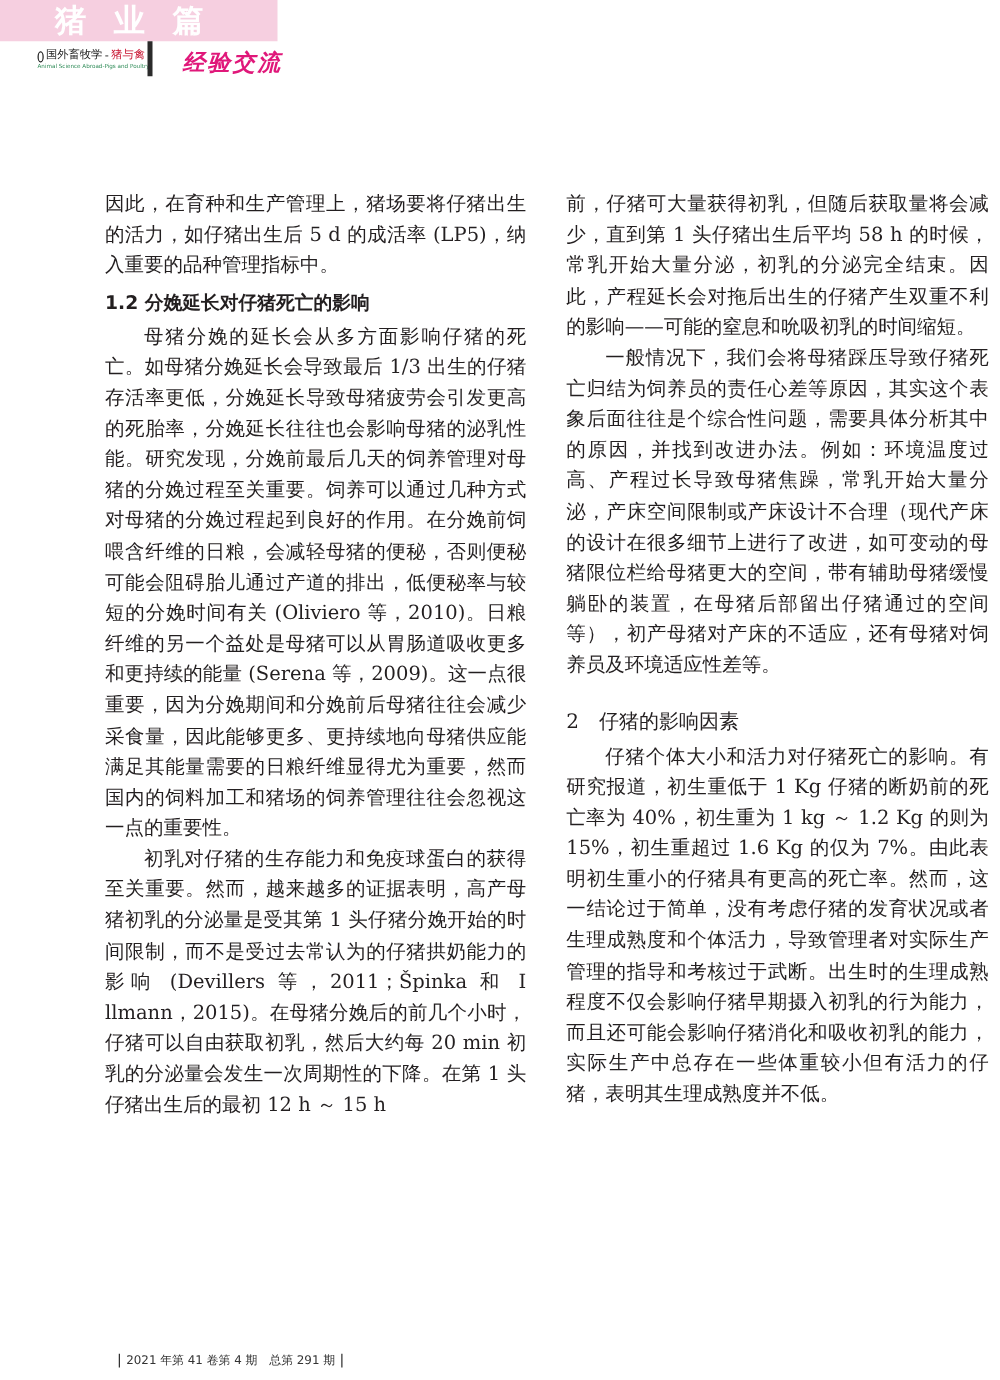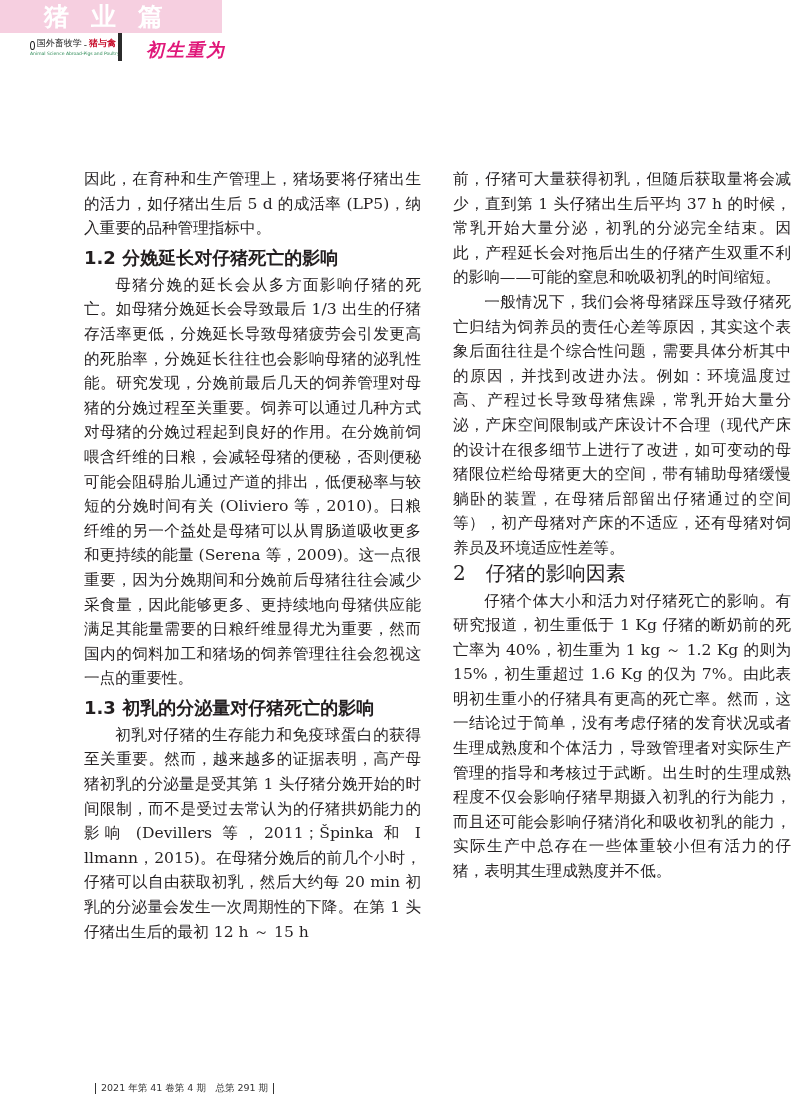--- a/index.html
+++ b/index.html
@@ -21,48 +21,48 @@
   .vbar {
     position: absolute; left: 118px; top: 33px; width: 4px; height: 28px; background: #2b2b2b;
   }
   .logo {
     position: absolute; left: 30px; top: 37px; width: 86px; height: 22px;
   }
   .logo-cn {
     font-family: "DejaVu Sans", sans-serif; font-size: 9px; color: #222; white-space: nowrap;
     display: flex; align-items: flex-end; gap: 2px;
   }
-  .logo-cn .brand { color: #c8102e; font-weight: bold; }
+  .logo-cn .brand { color: #c8102e; font-weight: normal; }
   .logo-emblem {
     display: inline-block; width: 9px; height: 9px; border-radius: 50%;
     border: 1px solid #222; box-sizing: border-box; position: relative;
   }
   .logo-en {
     font-family: "DejaVu Sans", sans-serif; font-size: 4.5px; color: #2e8b57; white-space: nowrap;
     margin-top: 1px;
   }
   .section-tag {
     position: absolute; left: 146px; top: 38px; color: #e0187a;
     font-family: "DejaVu Serif", serif; font-weight: bold; font-size: 18px; letter-spacing: 2px;
     font-style: italic;
   }
   .col {
     position: absolute; top: 151px; font-size: 15.6px; line-height: 24.6px;
     text-align: justify;
   }
   .col.left { left: 84px; width: 337px; }
   .col.right { left: 453px; width: 338px; }
   .col p { margin: 0; text-indent: 2em; }
-  .col p.noindent { text-indent: 0; margin-top: 16px; }
+  .col p.noindent { text-indent: 0; }
   .col h3 {
     margin: 5px 0 3px 0; font-family: "DejaVu Sans", sans-serif; font-weight: bold;
-    font-size: 18px; line-height: 24px; color: #231f20;
+    font-size: 15px; line-height: 24px; color: #231f20;
   }
   .col h3.h2 {
-    font-family: "DejaVu Serif", serif; font-weight: normal; font-size: 20px; margin: 0 0 4px 0;
+    font-family: "DejaVu Serif", serif; font-weight: normal; font-size: 16px; margin: 20px 0 4px 0;
   }
   .footer {
     position: absolute; left: 90px; top: 1082px;
     font-family: "DejaVu Sans", sans-serif; font-size: 9.5px; color: #333;
     white-space: nowrap;
     text-align: right;
   }
   .footer .bar { display: inline-block; width: 1px; height: 11px; background: #333; vertical-align: middle; margin: 0 5px; }
 </style>
 </head>
@@ -77,32 +77,31 @@
     <span class="logo-emblem"></span>
     <span>国外畜牧学</span>
     <span>-</span>
     <span class="brand">猪与禽</span>
   </div>
   <div class="logo-en">Animal Science Abroad-Pigs and Poultry</div>
 </div>
 
 <div class="vbar"></div>
 
-<div class="section-tag">初生重为</div>
+<div class="section-tag">经验交流</div>
 
 <div class="col left">
   <p class="noindent">因此，在育种和生产管理上，猪场要将仔猪出生的活力，如仔猪出生后 5 d 的成活率 (LP5)，纳入重要的品种管理指标中。</p>
   <h3>1.2  分娩延长对仔猪死亡的影响</h3>
   <p>母猪分娩的延长会从多方面影响仔猪的死亡。如母猪分娩延长会导致最后 1/3 出生的仔猪存活率更低，分娩延长导致母猪疲劳会引发更高的死胎率，分娩延长往往也会影响母猪的泌乳性能。研究发现，分娩前最后几天的饲养管理对母猪的分娩过程至关重要。饲养可以通过几种方式对母猪的分娩过程起到良好的作用。在分娩前饲喂含纤维的日粮，会减轻母猪的便秘，否则便秘可能会阻碍胎儿通过产道的排出，低便秘率与较短的分娩时间有关 (Oliviero 等，2010)。日粮纤维的另一个益处是母猪可以从胃肠道吸收更多和更持续的能量 (Serena 等，2009)。这一点很重要，因为分娩期间和分娩前后母猪往往会减少采食量，因此能够更多、更持续地向母猪供应能满足其能量需要的日粮纤维显得尤为重要，然而国内的饲料加工和猪场的饲养管理往往会忽视这一点的重要性。</p>
-  <h3>1.3  初乳的分泌量对仔猪死亡的影响</h3>
   <p>初乳对仔猪的生存能力和免疫球蛋白的获得至关重要。然而，越来越多的证据表明，高产母猪初乳的分泌量是受其第 1 头仔猪分娩开始的时间限制，而不是受过去常认为的仔猪拱奶能力的影响 (Devillers 等，2011；Špinka 和 I llmann，2015)。在母猪分娩后的前几个小时，仔猪可以自由获取初乳，然后大约每 20 min 初乳的分泌量会发生一次周期性的下降。在第 1 头仔猪出生后的最初 12 h ～ 15 h</p>
 </div>
 
 <div class="col right">
-  <p class="noindent">前，仔猪可大量获得初乳，但随后获取量将会减少，直到第 1 头仔猪出生后平均 37 h 的时候，常乳开始大量分泌，初乳的分泌完全结束。因此，产程延长会对拖后出生的仔猪产生双重不利的影响——可能的窒息和吮吸初乳的时间缩短。</p>
+  <p class="noindent">前，仔猪可大量获得初乳，但随后获取量将会减少，直到第 1 头仔猪出生后平均 58 h 的时候，常乳开始大量分泌，初乳的分泌完全结束。因此，产程延长会对拖后出生的仔猪产生双重不利的影响——可能的窒息和吮吸初乳的时间缩短。</p>
   <p>一般情况下，我们会将母猪踩压导致仔猪死亡归结为饲养员的责任心差等原因，其实这个表象后面往往是个综合性问题，需要具体分析其中的原因，并找到改进办法。例如：环境温度过高、产程过长导致母猪焦躁，常乳开始大量分泌，产床空间限制或产床设计不合理（现代产床的设计在很多细节上进行了改进，如可变动的母猪限位栏给母猪更大的空间，带有辅助母猪缓慢躺卧的装置，在母猪后部留出仔猪通过的空间等），初产母猪对产床的不适应，还有母猪对饲养员及环境适应性差等。</p>
   <h3 class="h2">2　仔猪的影响因素</h3>
   <p>仔猪个体大小和活力对仔猪死亡的影响。有研究报道，初生重低于 1 Kg 仔猪的断奶前的死亡率为 40%，初生重为 1 kg ～ 1.2 Kg 的则为 15%，初生重超过 1.6 Kg 的仅为 7%。由此表明初生重小的仔猪具有更高的死亡率。然而，这一结论过于简单，没有考虑仔猪的发育状况或者生理成熟度和个体活力，导致管理者对实际生产管理的指导和考核过于武断。出生时的生理成熟程度不仅会影响仔猪早期摄入初乳的行为能力，而且还可能会影响仔猪消化和吸收初乳的能力，实际生产中总存在一些体重较小但有活力的仔猪，表明其生理成熟度并不低。</p>
 </div>
 
 <div class="footer">
   <span class="bar"></span><span>2021 年第 41 卷第 4 期　总第 291 期</span><span class="bar"></span>
 </div>
 
 </body></html>

